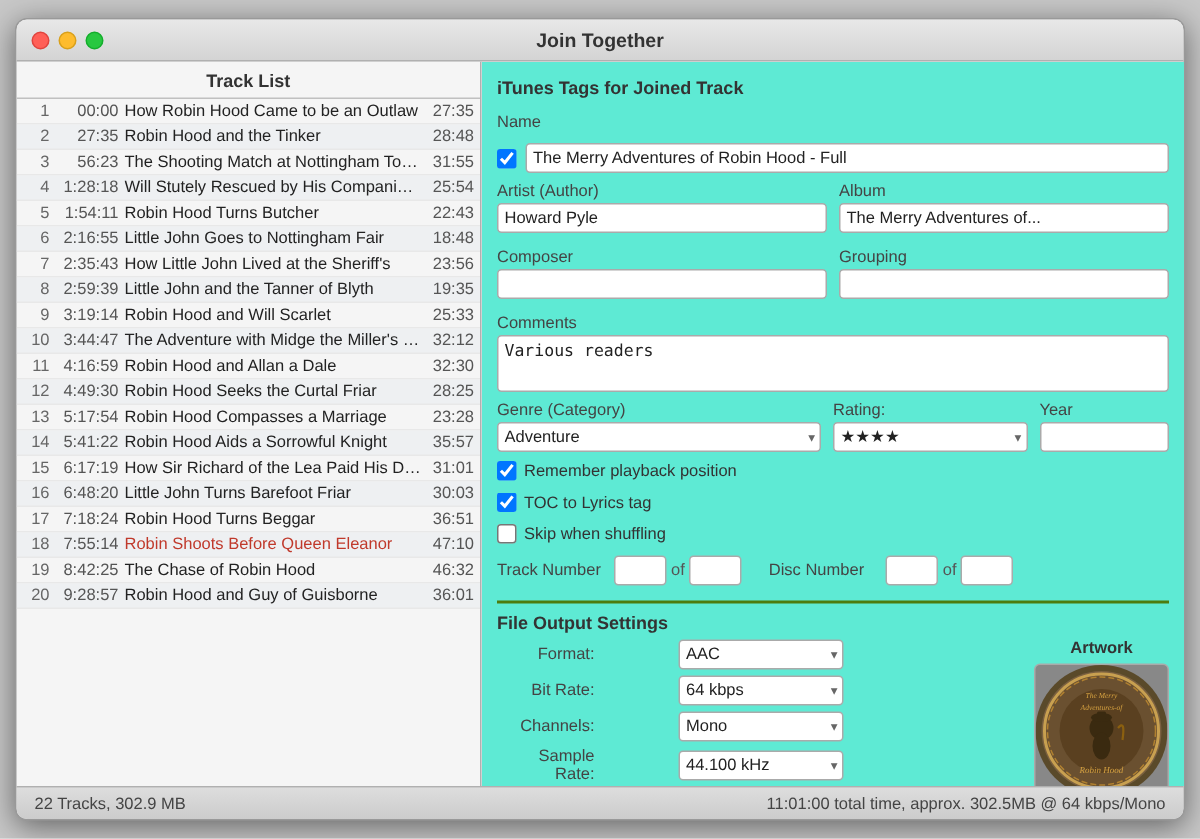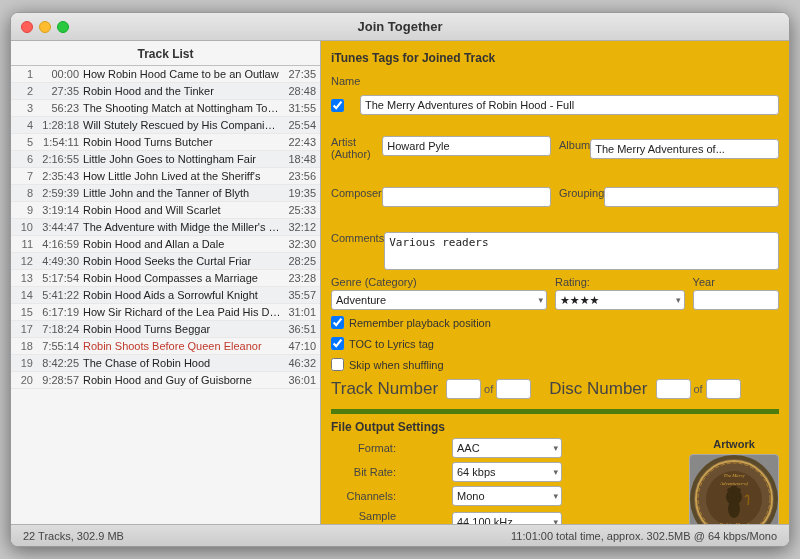--- a/index.html
+++ b/index.html
@@ -137,44 +137,43 @@
       flex-shrink: 0;
     }
     
     .right-panel {
       flex: 1;
       display: flex;
       flex-direction: column;
       padding: 10px;
       gap: 6px;
       overflow-y: auto;
-      background: #eab308;
+      background: #5eead4;
     }
     .section-header {
       font-size: 12px;
       font-weight: 600;
       color: #333;
       margin-bottom: 4px;
     }
     .form-row {
       display: flex;
       gap: 8px;
       align-items: center;
       margin-bottom: 4px;
     }
     .form-label {
       font-size: 11px;
       color: #444;
       margin-bottom: 2px;
     }
     .form-group {
       display: flex;
-      flex-direction: row;
+      flex-direction: column;
       flex: 1;
-      margin-top: 15px;
     }
     input[type="text"], select {
       font-size: 11px;
       padding: 2px 4px;
       border: 1px solid #aaa;
       border-radius: 3px;
       background: white;
       color: #222;
       height: 20px;
       outline: none;
@@ -185,21 +184,21 @@
       gap: 5px;
       margin-bottom: 2px;
     }
     .checkbox-row label {
       font-size: 11px;
       color: #333;
     }
     .name-row {
       display: flex;
       align-items: center;
-      gap: 16px;
+      gap: 6px;
     }
     .name-row input[type="checkbox"] {
       flex-shrink: 0;
     }
     .name-row input[type="text"] {
       flex: 1;
     }
     textarea {
       font-size: 11px;
       padding: 3px 4px;
@@ -232,39 +231,39 @@
       display: flex;
       flex-direction: column;
     }
     .track-disc-row {
       display: flex;
       gap: 8px;
       align-items: center;
       margin-bottom: 4px;
     }
     .track-disc-label {
-      font-size: 17px;
+      font-size: 11px;
       color: #444;
       min-width: 70px;
     }
     .of-group {
       display: flex;
       align-items: center;
       gap: 3px;
     }
     .of-group input {
       width: 35px;
     }
     .of-text {
       font-size: 11px;
       color: #555;
     }
     
     .file-output-section {
-      border-top: 5px solid #4d7c0f;
+      border-top: 2px solid #4d7c0f;
       padding-top: 6px;
     }
     .file-output-row {
       display: flex;
       gap: 10px;
     }
     .file-output-fields {
       flex: 1;
     }
     .format-row {
@@ -430,20 +429,26 @@
             <span class="track-num">14</span>
             <span class="track-start">5:41:22</span>
             <span class="track-title">Robin Hood Aids a Sorrowful Knight</span>
             <span class="track-duration">35:57</span>
           </div>
           <div class="track-row">
             <span class="track-num">15</span>
             <span class="track-start">6:17:19</span>
             <span class="track-title">How Sir Richard of the Lea Paid His Debts</span>
             <span class="track-duration">31:01</span>
+          </div>
+          <div class="track-row">
+            <span class="track-num">16</span>
+            <span class="track-start">6:48:20</span>
+            <span class="track-title">Little John Turns Barefoot Friar</span>
+            <span class="track-duration">30:03</span>
           </div>
           <div class="track-row">
             <span class="track-num">17</span>
             <span class="track-start">7:18:24</span>
             <span class="track-title">Robin Hood Turns Beggar</span>
             <span class="track-duration">36:51</span>
           </div>
           <div class="track-row highlight">
             <span class="track-num">18</span>
             <span class="track-start">7:55:14</span>

